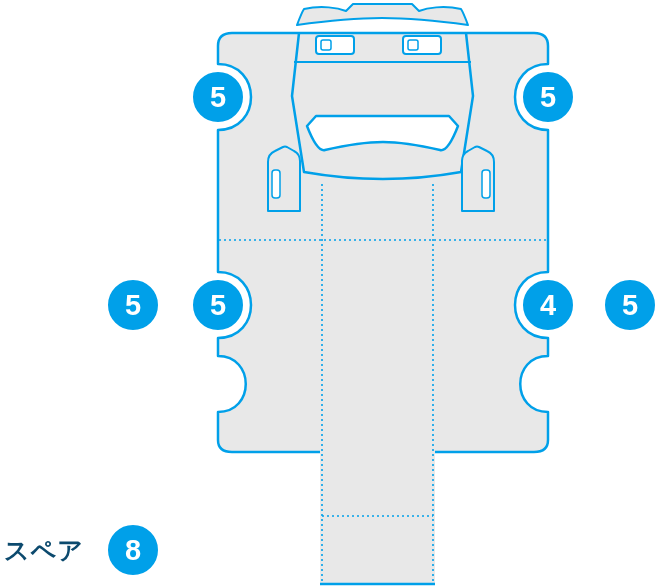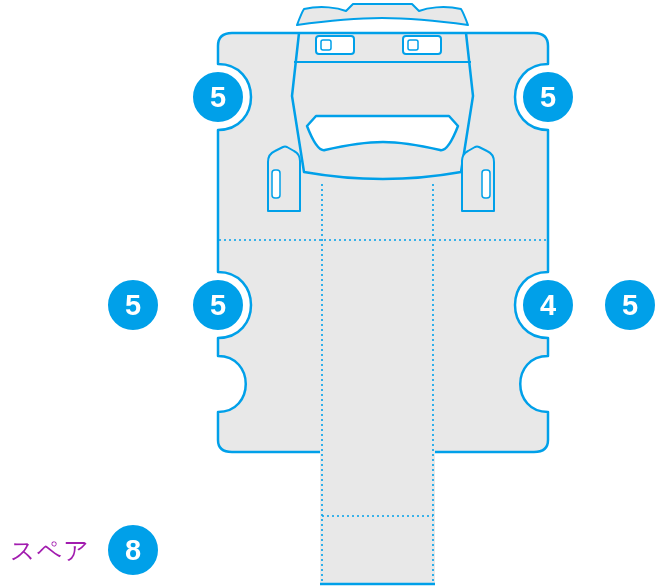--- a/index.html
+++ b/index.html
@@ -9,22 +9,22 @@
   }
   .stage svg { position:absolute; left:0; top:0; }
   .badge {
     position:absolute; width:56px; height:56px; box-sizing:border-box;
     border-radius:50%; background:#00a0e9; border:3px solid #ffffff;
     color:#ffffff; font-size:29px; font-weight:bold;
     display:flex; align-items:center; justify-content:center;
     transform:translate(-50%,-50%); line-height:1;
   }
   .spare-label {
-    position:absolute; left:10px; top:534px; color:#a21caf;
-    font-size:25px; font-weight:normal; letter-spacing:1px;
+    position:absolute; left:4px; top:534px; color:#0c4a6e;
+    font-size:25px; font-weight:bold; letter-spacing:1px;
   }
 </style>
 </head>
 <body>
 
 <div class="stage">
 
   <svg width="663" height="588" viewBox="0 0 663 588">
 
     <path d="M 297,25 C 300,17 302,12 304,9 C 322,5 338,8 346,11 L 353,4 L 412,4 L 419,11

